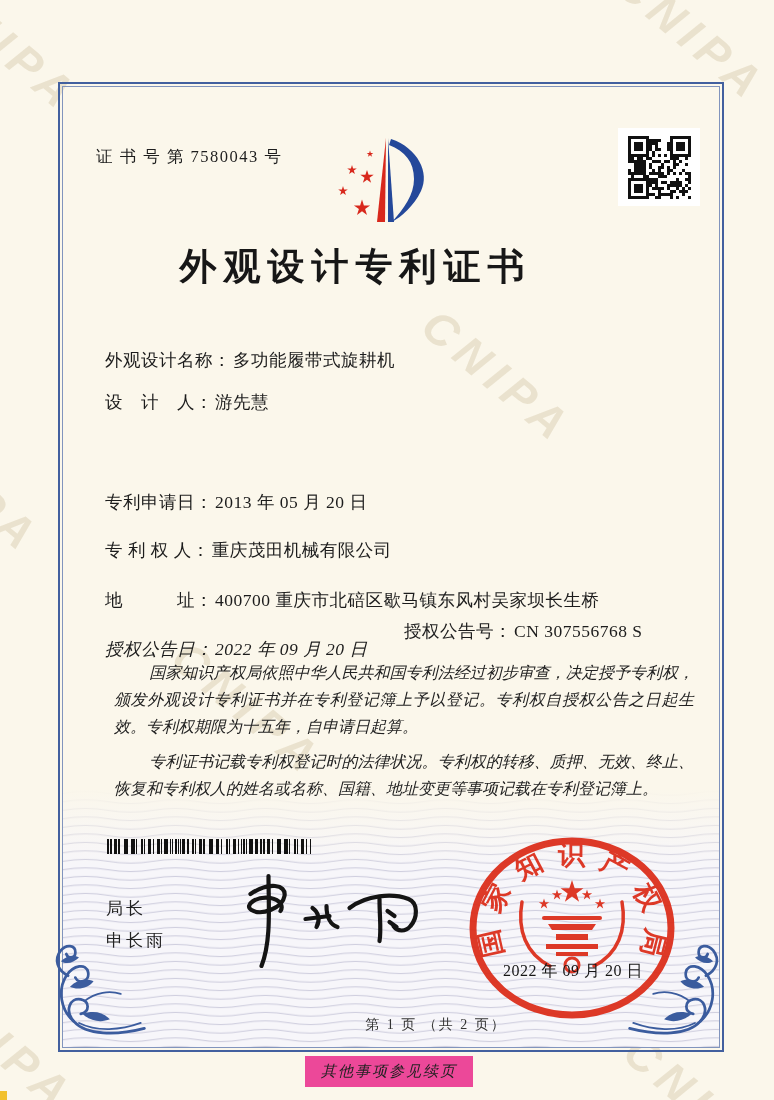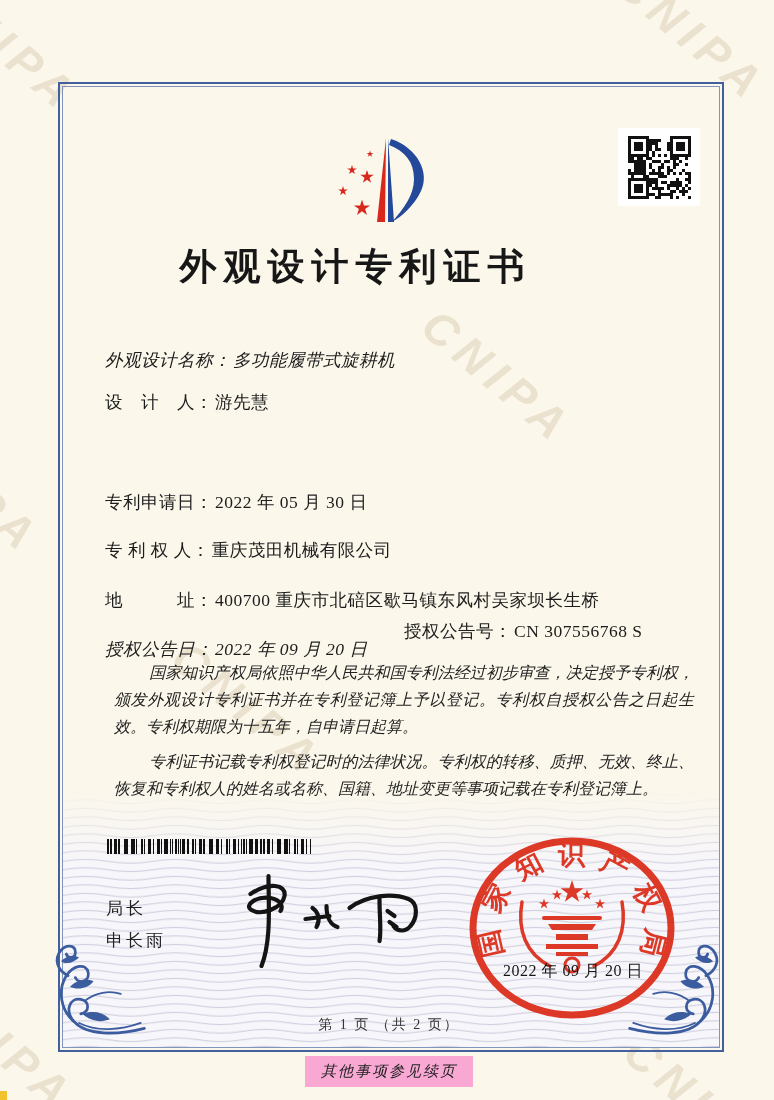--- a/index.html
+++ b/index.html
@@ -37,22 +37,22 @@
       repeating-linear-gradient(90deg,#111 0 2px,transparent 2px 3px,#111 3px 4px,transparent 4px 7px,#111 7px 10px,transparent 10px 12px,#111 12px 13px,transparent 13px 17px),
       repeating-linear-gradient(90deg,transparent 0 4px,#111 4px 5px,transparent 5px 11px,#111 11px 13px,transparent 13px 19px,#111 19px 20px,transparent 20px 23px);}
   .signer{position:absolute;z-index:2;left:106px;font-family:Liberation Sans, sans-serif;
           font-size:17px;letter-spacing:3px;color:#222;}
   .signer-title{top:897px;} .signer-name{top:929px;}
   .signature{left:226px;top:868px;z-index:3;}
   .seal{left:462px;top:832px;z-index:3;opacity:.93;}
   .seal-date{left:492px;top:961px;width:162px;text-align:center;font-size:16px;
              letter-spacing:.5px;color:#161616;z-index:4;}
   .page-info{left:58px;top:1016px;width:662px;text-align:center;font-size:14px;
-             letter-spacing:2px;color:#333;}
-  .note{left:305px;top:1056px;width:168px;height:31px;background:#f9a8d4;
+             letter-spacing:2px;color:#333;padding-left:47px;}
+  .note{left:305px;top:1056px;width:168px;height:31px;background:#ec4899;
         display:flex;align-items:center;justify-content:center;font-size:15px;
         font-style:italic;letter-spacing:2px;color:#222;}
   .flourish{position:absolute;z-index:5;width:118px;height:118px;}
   .flourish-left{left:30px;top:934px;}
   .flourish-right{left:626px;top:934px;transform:scaleX(-1);}
   .artifact{left:0;top:1091px;width:7px;height:9px;background:#f2c12e;z-index:6;}
 </style>
 </head>
 <body>
 
@@ -75,20 +75,21 @@
             <path d="M0 4.2 Q 22.5 0.4 45 4.2 T 90 4.2" fill="none" stroke="#c9c8da" stroke-width="1"></path>
           </pattern>
         </defs>
         <rect width="656" height="258" fill="#f7f6fa"></rect>
         <rect width="656" height="258" fill="url(#wv)"></rect>
       </svg>
       <div class="fade"></div>
     </div>
   </div>
 
+  <div class="abs cert-no">证 书 号 第 7580043 号</div>
 
   <svg class="abs logo" width="120" height="100" viewBox="0 0 120 100">
     <g>
       <polygon points="61,13 52,97 60,97" fill="#d8281c"></polygon>
       <polygon points="63,13 63,97 69,97" fill="#24489a"></polygon>
     </g>
     <path d="M66 14 C 93 23, 105 48, 96 66 C 89 81, 76 92, 67 97 C 79 83, 89 70, 89 54 C 89 37, 80 26, 64 20 Z" fill="#24489a"></path>
     <g fill="#d8281c">
       <polygon points="45.0,25.5 45.8,27.9 48.3,27.9 46.3,29.4 47.1,31.8 45.0,30.3 42.9,31.8 43.7,29.4 41.7,27.9 44.2,27.9"></polygon>
       <polygon points="27.0,40.0 28.1,43.5 31.8,43.5 28.8,45.6 29.9,49.0 27.0,46.9 24.1,49.0 25.2,45.6 22.2,43.5 25.9,43.5"></polygon>
@@ -254,28 +255,28 @@
           <rect x="48" y="6" width="9" height="9"></rect>
           <rect x="0" y="42" width="21" height="21"></rect>
           <rect x="3" y="45" width="15" height="15" fill="#fff"></rect>
           <rect x="6" y="48" width="9" height="9"></rect>
         </g>
     </svg>
   </div>
 
   <div class="abs title">外观设计专利证书</div>
 
-  <div class="field" style="top:348px;font-style:italic;">
+  <div class="field" style="top:348px;">
     <span>外观设计名称：</span><span class="v">多功能履带式旋耕机</span>
   </div>
   <div class="field" style="top:390px;">
     <span>设　计　人：</span><span class="v">游先慧</span>
   </div>
   <div class="field" style="top:490px;">
-    <span>专利申请日：</span><span class="v">2022 年 05 月 30 日</span>
+    <span>专利申请日：</span><span class="v">2013 年 05 月 20 日</span>
   </div>
   <div class="field" style="top:538px;">
     <span>专 利 权 人：</span><span class="v">重庆茂田机械有限公司</span>
   </div>
   <div class="field" style="top:588px;">
     <span>地　　　址：</span><span class="v">400700 重庆市北碚区歇马镇东风村吴家坝长生桥</span>
   </div>
   <div class="field" style="top:637px;font-style:italic;">
     <span>授权公告日：</span><span class="v">2022 年 09 月 20 日</span>
   </div>

